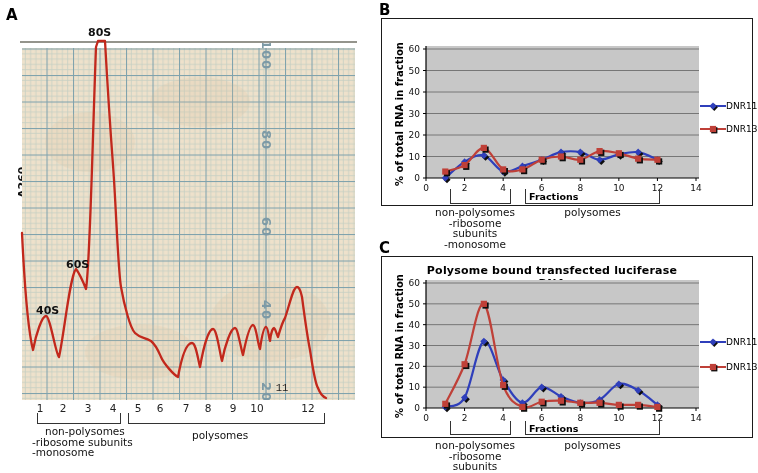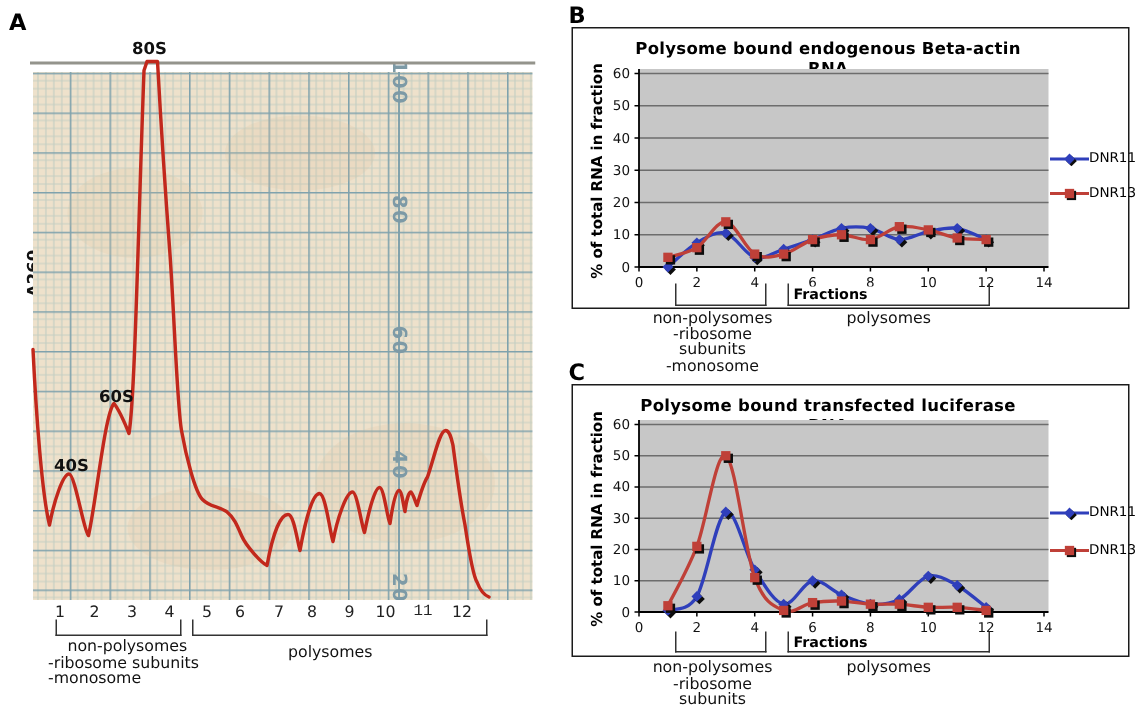--- a/index.html
+++ b/index.html
@@ -84,37 +84,36 @@
   <span class="abs a-frac" style="left:32px;top:402px;">1</span>
   <span class="abs a-frac" style="left:55px;top:402px;">2</span>
   <span class="abs a-frac" style="left:80px;top:402px;">3</span>
   <span class="abs a-frac" style="left:105px;top:402px;">4</span>
   <span class="abs a-frac" style="left:130px;top:402px;">5</span>
   <span class="abs a-frac" style="left:152px;top:402px;">6</span>
   <span class="abs a-frac" style="left:178px;top:402px;">7</span>
   <span class="abs a-frac" style="left:200px;top:402px;">8</span>
   <span class="abs a-frac" style="left:225px;top:402px;">9</span>
   <span class="abs a-frac" style="left:249px;top:402px;">10</span>
-  <span class="abs a-frac" style="left:274px;top:402px;font-family:Liberation Mono, monospace;">11</span>
+  <span class="abs a-frac" style="left:274px;top:382px;font-family:Liberation Mono, monospace;">11</span>
   <span class="abs a-frac" style="left:300px;top:402px;">12</span>
 
   <div class="abs bracket" style="left:37px;top:413px;width:82px;height:10px;"></div>
   <div class="abs bracket" style="left:128px;top:413px;width:195px;height:10px;"></div>
 
   <div class="abs a-group" style="left:32px;top:426px;">
     <div style="margin-left:13px;">non-polysomes</div>
     <div>-ribosome subunits</div>
     <div>-monosome</div>
   </div>
   <div class="abs a-group" style="left:192px;top:430px;">polysomes</div>
 
   <div class="abs panel-letter" style="left:379px;top:1px;">B</div>
 
   <div class="abs chart-box" style="left:381px;top:18px;width:370px;height:186px;">
-    <div class="abs c-title" style="left:30px;top:7px;width:280px;">Polysome bound endogenous Beta-actin RNA</div>
     <div class="abs c-ylabel" style="left:17px;top:95px;">% of total RNA in fraction</div>
     <svg id="chart-b-svg" class="abs" style="left:0;top:0;" width="368" height="183">
         <rect x="44" y="27" width="273" height="132" fill="#c7c7c7"></rect>
         <line x1="41" x2="44" y1="159" y2="159" stroke="#000" stroke-width="1"></line>
         <text x="38" y="162" text-anchor="end" class="tick">0</text>
         <line x1="44" x2="317" y1="137.5" y2="137.5" stroke="#6d6d6d" stroke-width="0.9"></line>
         <line x1="41" x2="44" y1="137.5" y2="137.5" stroke="#000" stroke-width="1"></line>
         <text x="38" y="140.5" text-anchor="end" class="tick">10</text>
         <line x1="44" x2="317" y1="116" y2="116" stroke="#6d6d6d" stroke-width="0.9"></line>
         <line x1="41" x2="44" y1="116" y2="116" stroke="#000" stroke-width="1"></line>

